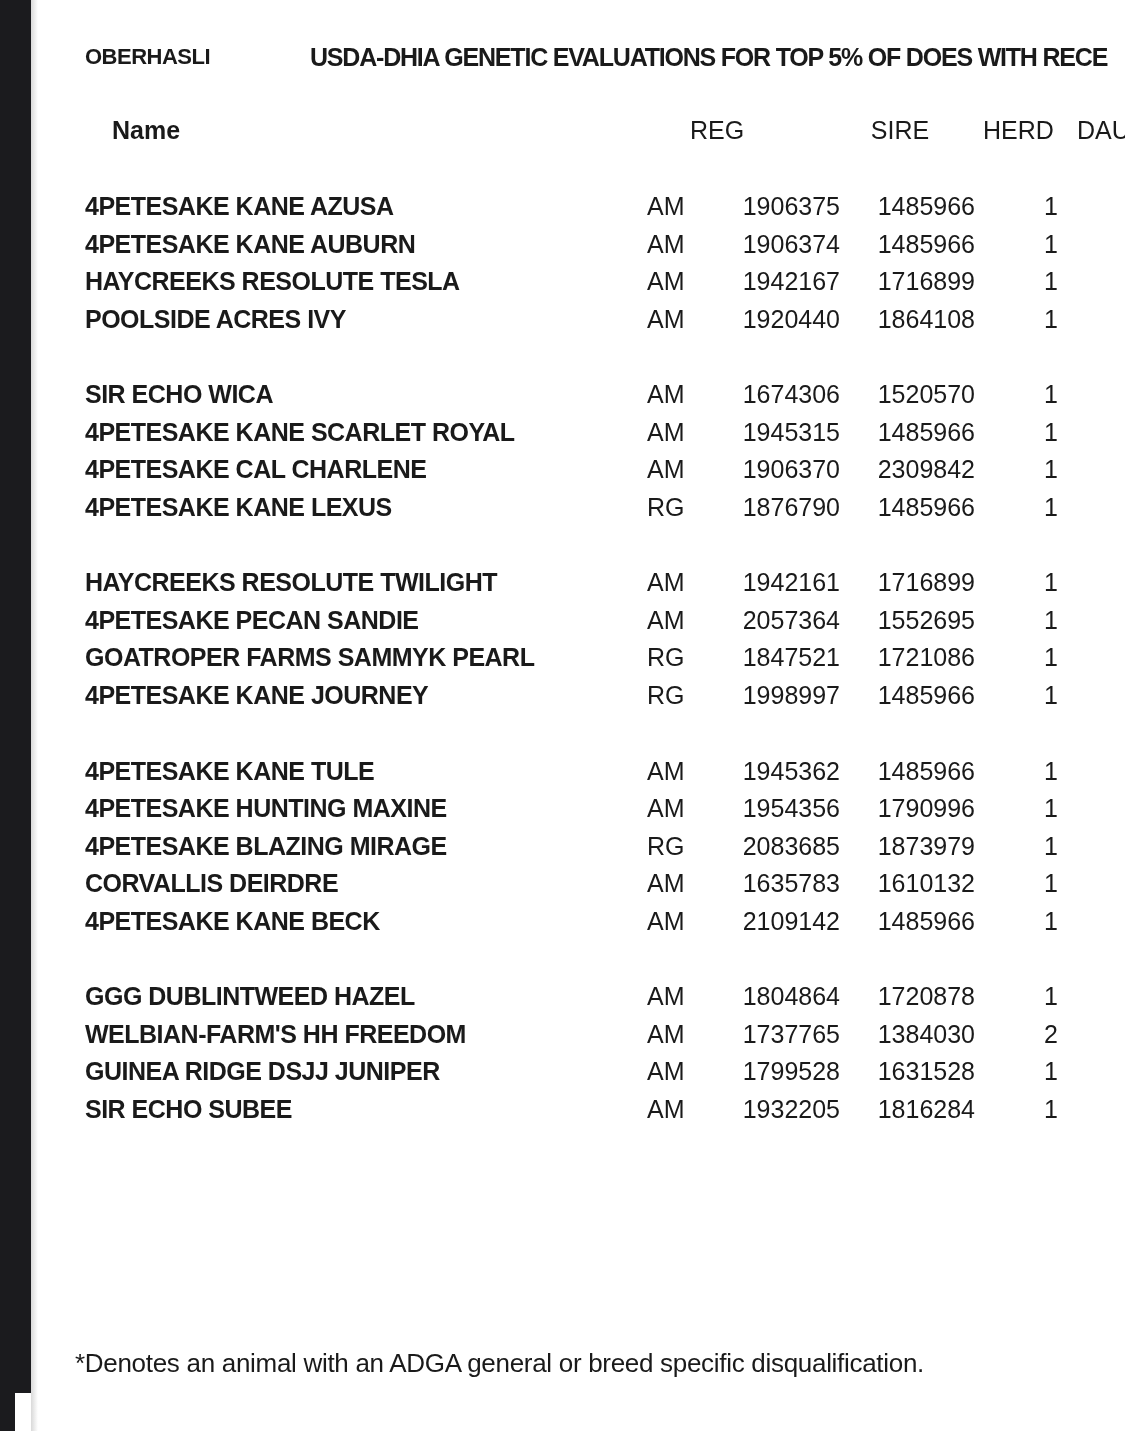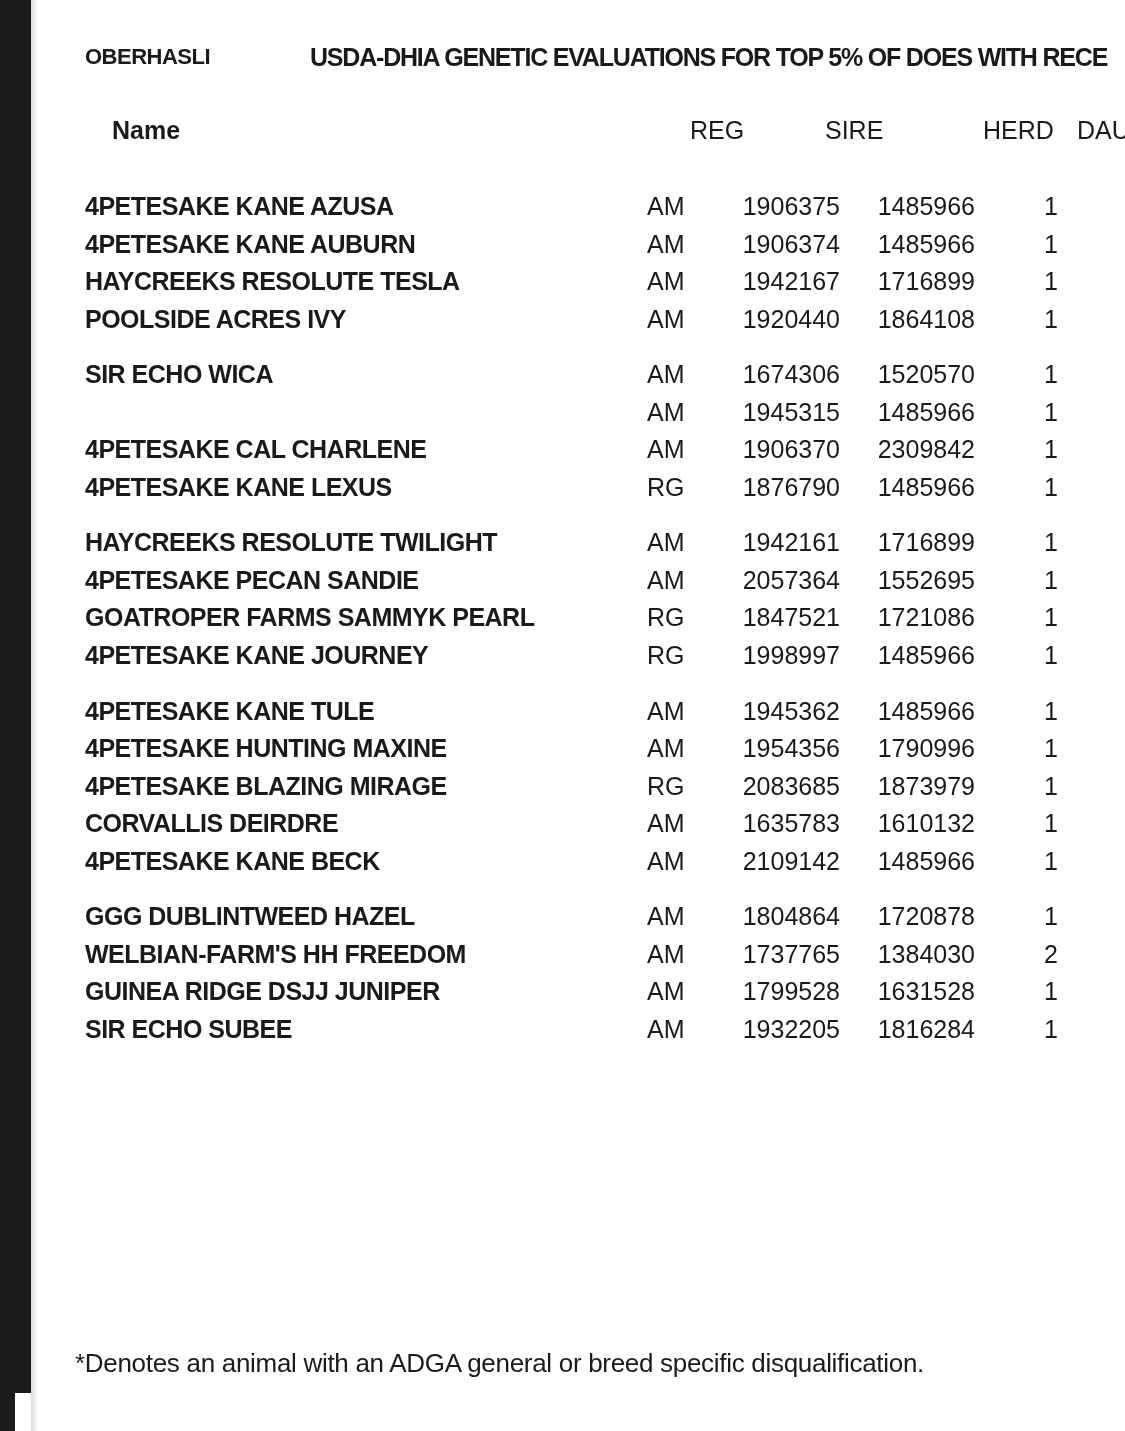--- a/index.html
+++ b/index.html
@@ -19,26 +19,26 @@
                     background: linear-gradient(90deg, #d9d9d9, #ffffff); }
 
   .title-row  { position: absolute; top: 43px; left: 0; width: 100%; height: 28px; line-height: 28px; }
   .breed      { position: absolute; left: 85px; font-size: 22px; font-weight: bold; letter-spacing: -0.5px; white-space: nowrap; }
   .title      { position: absolute; left: 310px; width: 815px; font-size: 25px; font-weight: bold;
                 letter-spacing: -1.2px; white-space: nowrap; overflow: hidden; }
 
   .cols-row   { position: absolute; top: 116px; left: 0; width: 100%; height: 28px; line-height: 28px; font-size: 25px; }
   .col-name   { position: absolute; left: 112px; font-weight: bold; }
   .col-reg    { position: absolute; left: 690px; width: 152px; }
-  .col-sire   { position: absolute; left: 825px; width: 150px; text-align: left; }
+  .col-sire   { position: absolute; left: 825px; width: 150px; text-align: center; }
   .col-herd   { position: absolute; left: 983px; }
   .col-dau    { position: absolute; left: 1077px; }
 
   .tbody      { position: absolute; top: 188px; left: 0; width: 100%; }
-  .group + .group { margin-top: 18px; }
+  .group + .group { margin-top: 38px; }
   .row        { position: relative; height: 37.55px; line-height: 37.55px; font-size: 25px; }
   .f-name     { position: absolute; left: 85px; font-weight: bold; letter-spacing: -0.5px; white-space: nowrap; }
   .f-code     { position: absolute; left: 647px; }
   .f-reg      { position: absolute; left: 690px; width: 150px; text-align: right; }
   .f-sire     { position: absolute; left: 825px; width: 150px; text-align: right; }
   .f-herd     { position: absolute; left: 888px; width: 170px; text-align: right; }
 
   .footnote   { position: absolute; top: 1348px; left: 75px; font-size: 26px; line-height: 30px;
                 letter-spacing: -0.3px; white-space: nowrap; }
 </style>
@@ -96,20 +96,21 @@
       </div>
       <div class="group">
         <div class="row">
           <span class="f-name">SIR ECHO WICA</span>
           <span class="f-code">AM</span>
           <span class="f-reg">1674306</span>
           <span class="f-sire">1520570</span>
           <span class="f-herd">1</span>
         </div>
         <div class="row">
+          <span class="f-name">4PETESAKE KANE SCARLET ROYAL</span>
           <span class="f-code">AM</span>
           <span class="f-reg">1945315</span>
           <span class="f-sire">1485966</span>
           <span class="f-herd">1</span>
         </div>
         <div class="row">
           <span class="f-name">4PETESAKE CAL CHARLENE</span>
           <span class="f-code">AM</span>
           <span class="f-reg">1906370</span>
           <span class="f-sire">2309842</span>

